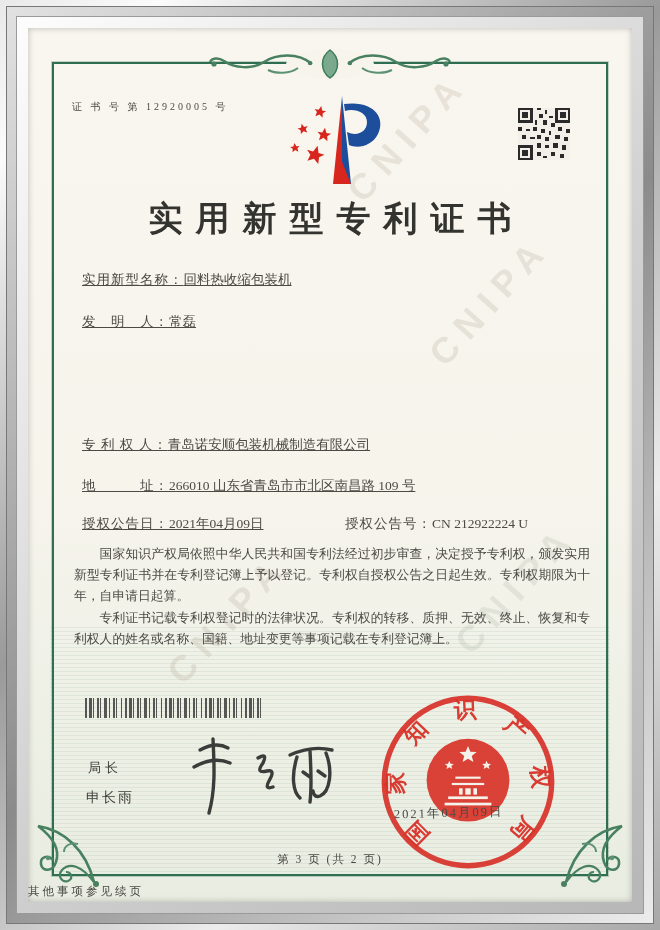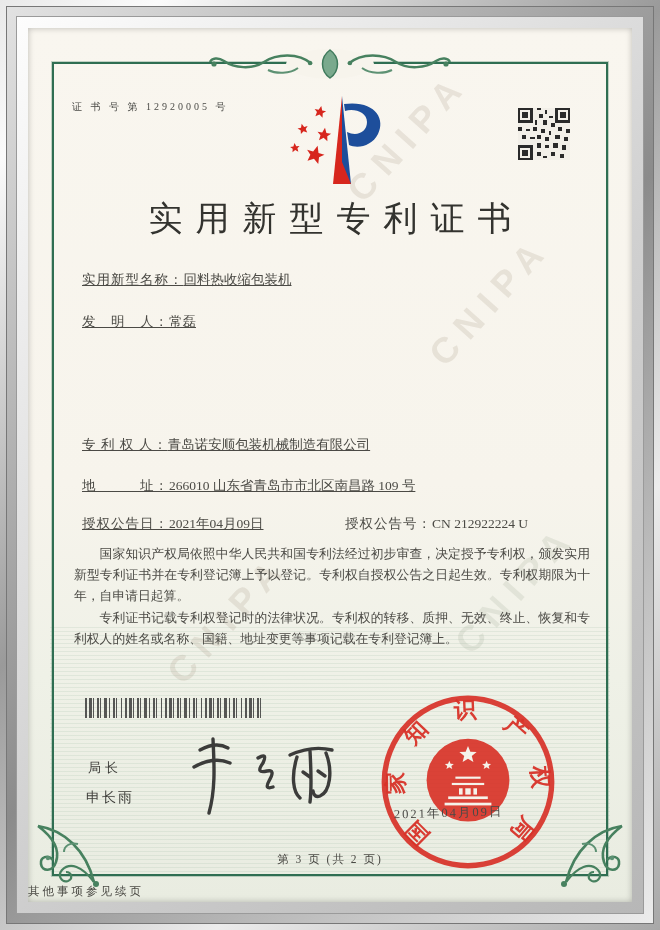--- a/index.html
+++ b/index.html
@@ -31,21 +31,21 @@
   .green-border{position:absolute;left:24px;top:34px;width:556px;height:814px;
          border:2px solid #2f6e52;box-shadow:0 0 0 1px rgba(90,140,115,.35);}
   .ornament-top{position:absolute;left:178px;top:18px;}
   .flourish-br{position:absolute;left:524px;top:792px;}
   .flourish-bl{position:absolute;left:4px;top:792px;transform:scaleX(-1);}
   
   .cert-no{position:absolute;left:44px;top:72px;font-size:10px;color:#4a4a46;letter-spacing:3px;}
   .logo{position:absolute;left:252px;top:64px;}
   .qr{position:absolute;left:490px;top:80px;width:52px;height:52px;}
   .title{position:absolute;left:0;top:168px;width:100%;text-align:center;
-         font-size:34px;font-weight:normal;color:#33332f;letter-spacing:13px;text-indent:13px;}
+         font-size:34px;font-weight:bold;color:#33332f;letter-spacing:13px;text-indent:13px;}
   
   .row{position:absolute;left:54px;font-size:13.5px;color:#4b4a45;white-space:nowrap;text-decoration:underline;}
   .row .lab{letter-spacing:1px;}
   .r1{top:243px;} .r2{top:285px;} .r3{top:325px;} .r4{top:367px;}
   .r5{top:408px;} .r6{top:449px;} .r7{top:487px;}
   .pair2{position:absolute;left:263px;top:0;text-align:center;}
   
   .body-text{position:absolute;left:46px;top:516px;width:516px;
          font-size:12.8px;line-height:21px;color:#4b4a45;text-align:justify;}
   .body-text p{margin:0 0 1px 0;text-indent:2em;}

